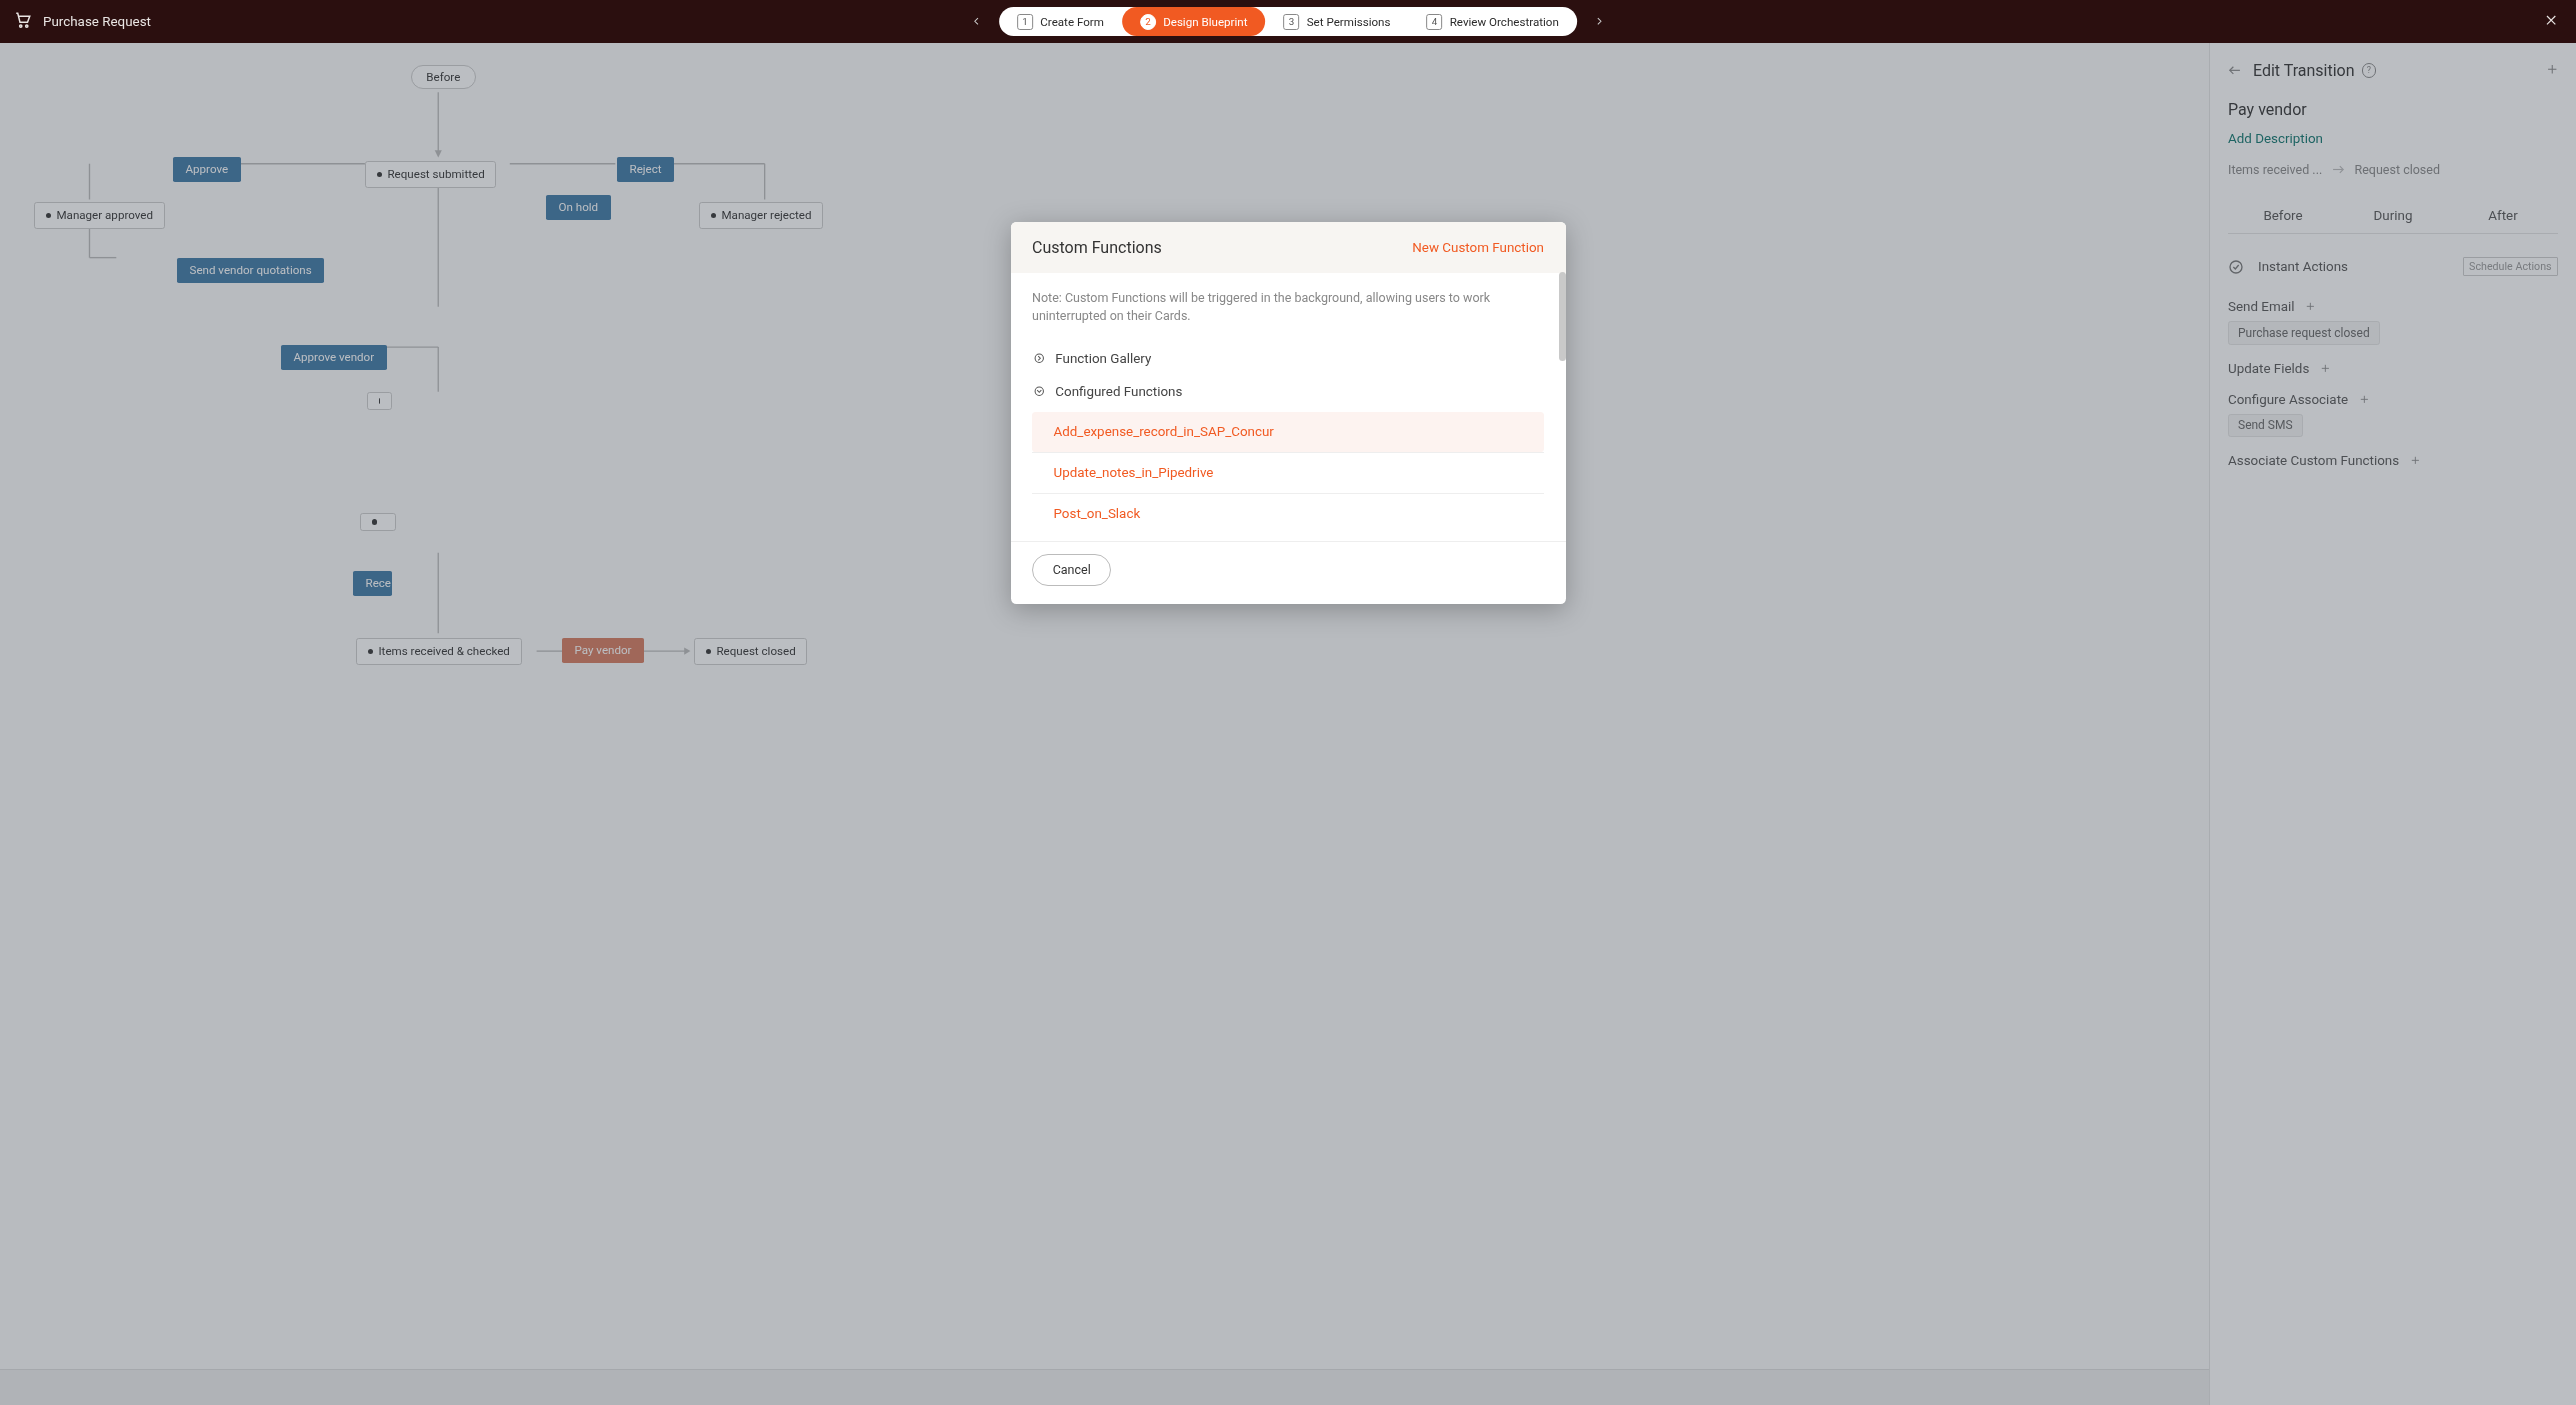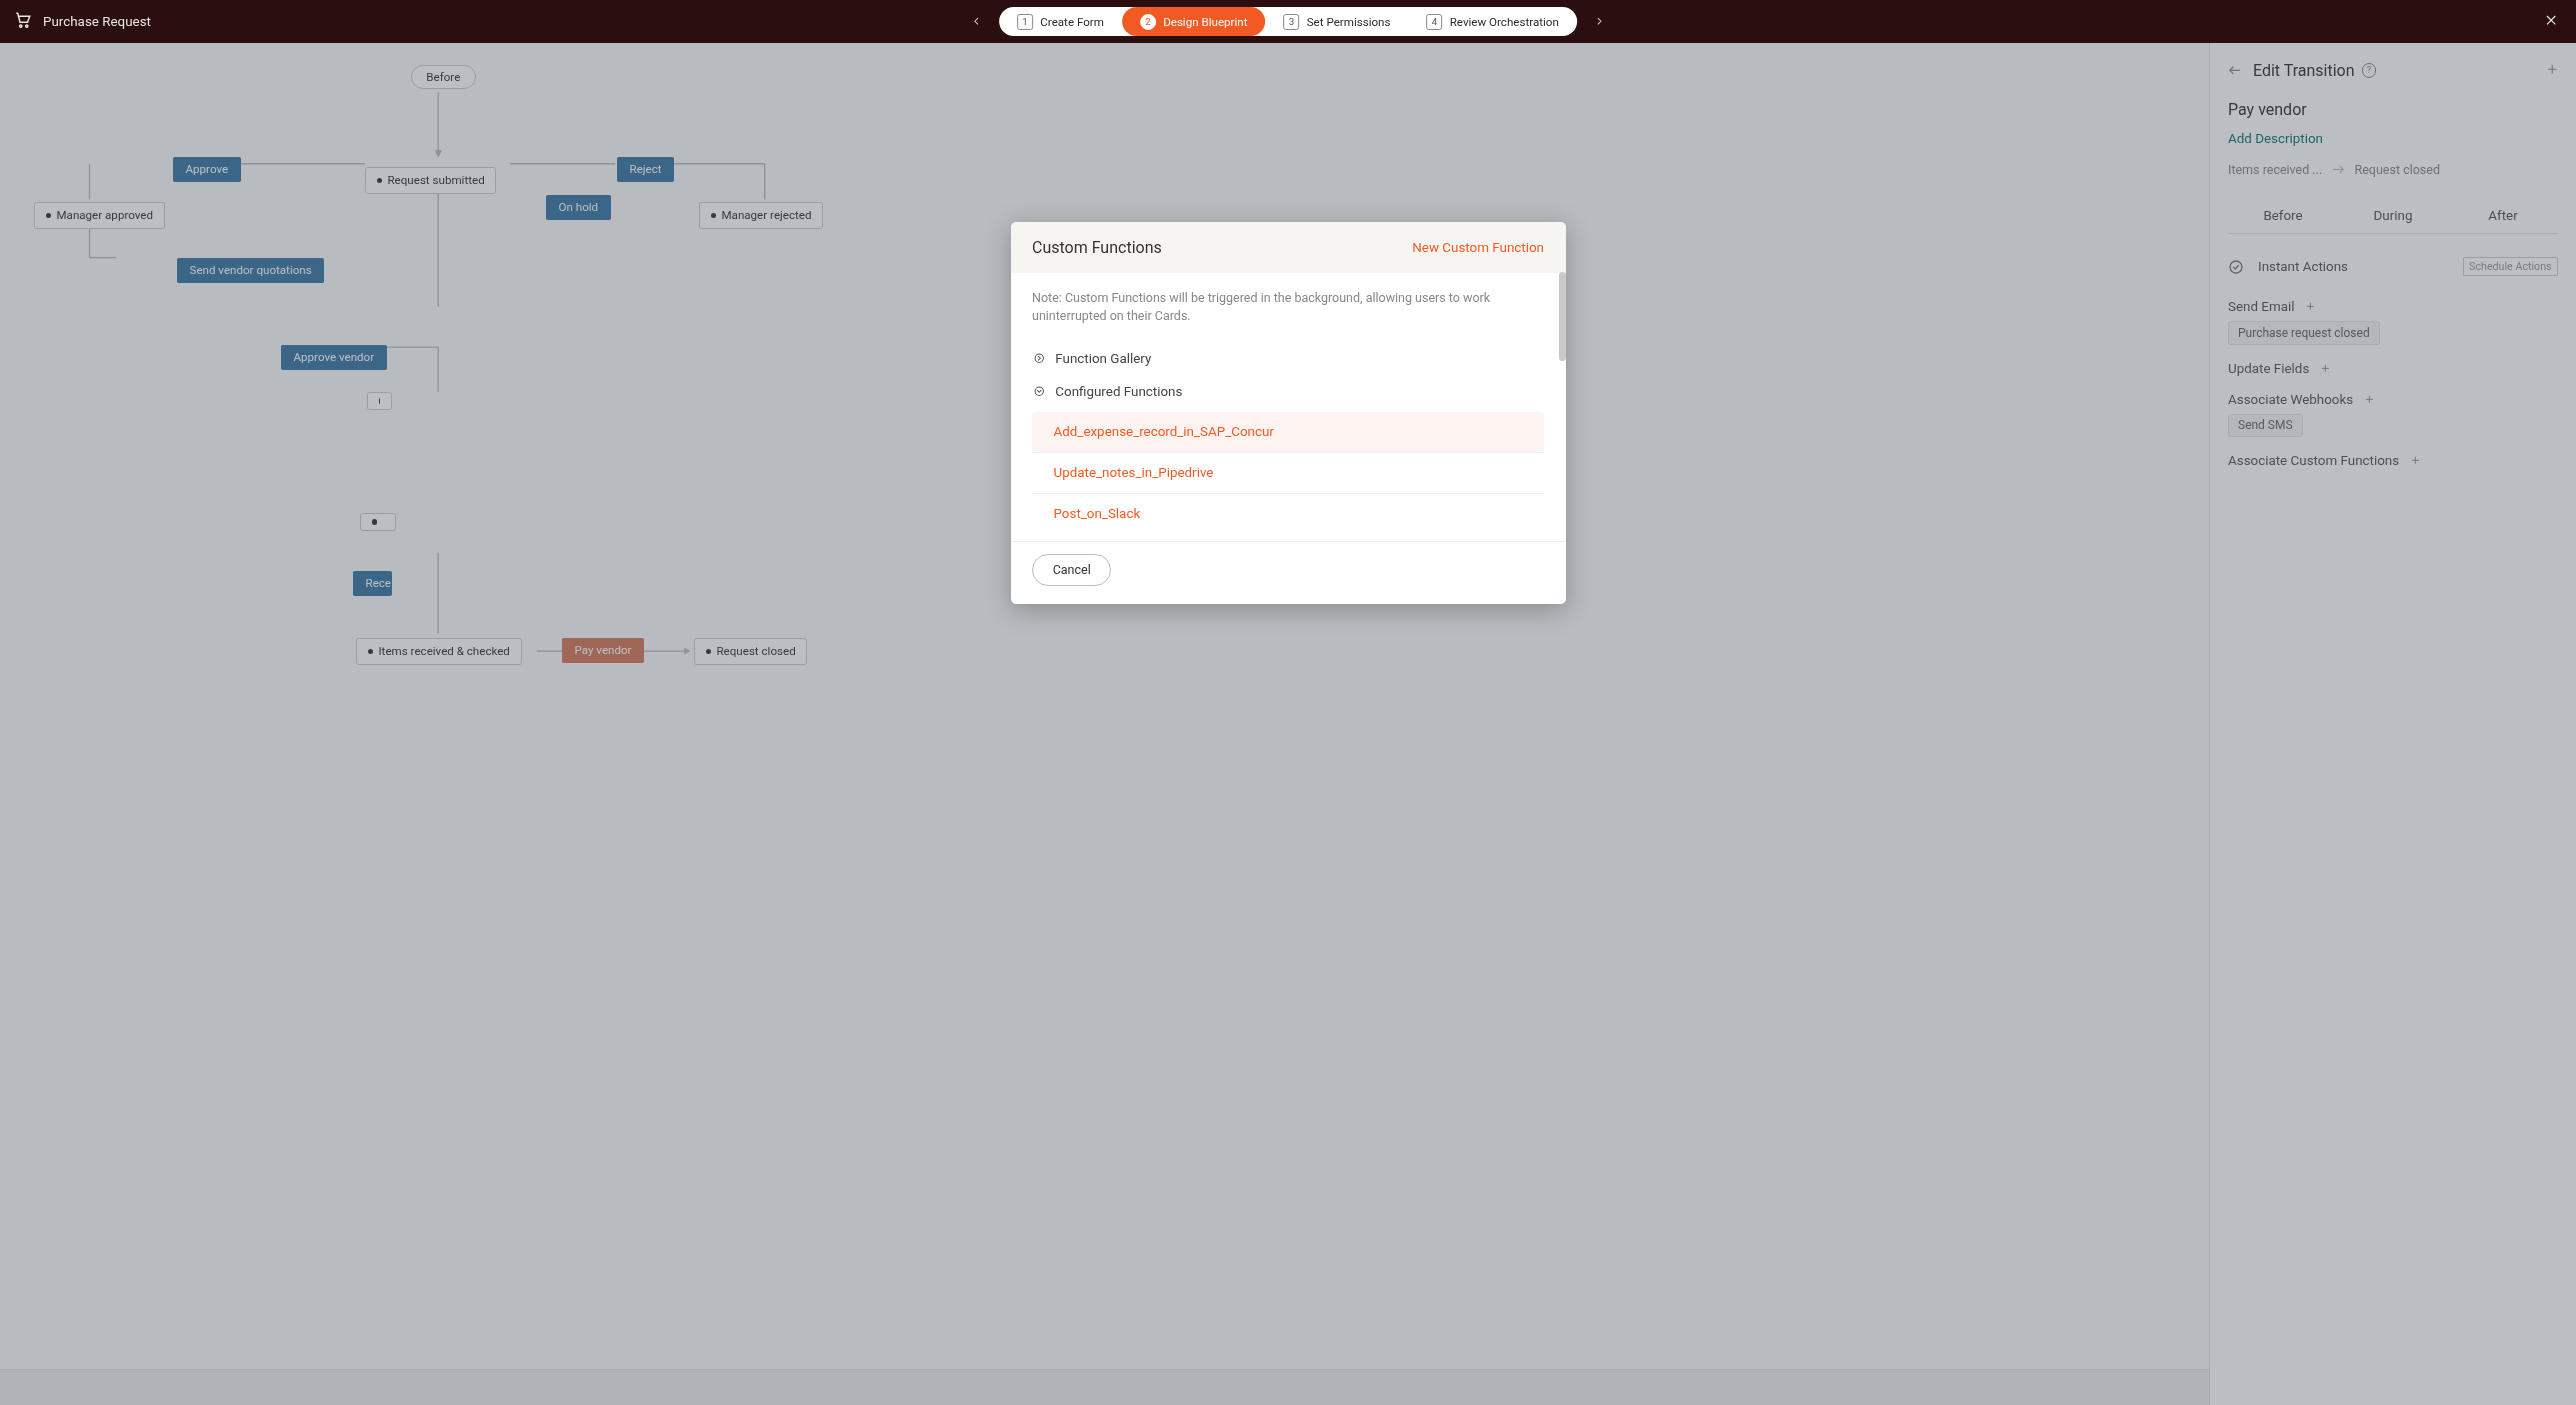--- a/index.html
+++ b/index.html
@@ -336,21 +336,21 @@
         <polygon points="765,676 765,684 772,680" fill="#bbb" stroke="none"></polygon>
       </svg>
 
       <div class="node start" style="left:411px; top:22.4px;">
         <span>Before</span>
       </div>
 
       <div class="trans" style="left:173px; top:114px;">
         <span>Approve</span>
       </div>
-      <div class="node" style="left:365px; top:124px;">
+      <div class="node" style="left:365px; top:118px;">
         <span class="dot"></span>
         <span>Request submitted</span>
       </div>
       <div class="trans" style="left:617px; top:114px;">
         <span>Reject</span>
       </div>
 
       <div class="node" style="left:34px; top:159px;">
         <span class="dot"></span>
         <span>Manager approved</span>
@@ -464,21 +464,21 @@
       <span>Update Fields</span>
       <span class="plus">
         <svg viewBox="0 0 24 24">
             <line x1="12" y1="4" x2="12" y2="20"></line>
             <line x1="4" y1="12" x2="20" y2="12"></line>
           </svg>
       </span>
     </div>
 
     <div class="rp-section-title">
-      <span>Associate Webhooks</span>
+      <span>Configure Associate</span>
       <span class="plus">
         <svg viewBox="0 0 24 24">
             <line x1="12" y1="4" x2="12" y2="20"></line>
             <line x1="4" y1="12" x2="20" y2="12"></line>
           </svg>
       </span>
     </div>
     <span class="rp-chip">Send SMS</span>
 
     <div class="rp-section-title">

